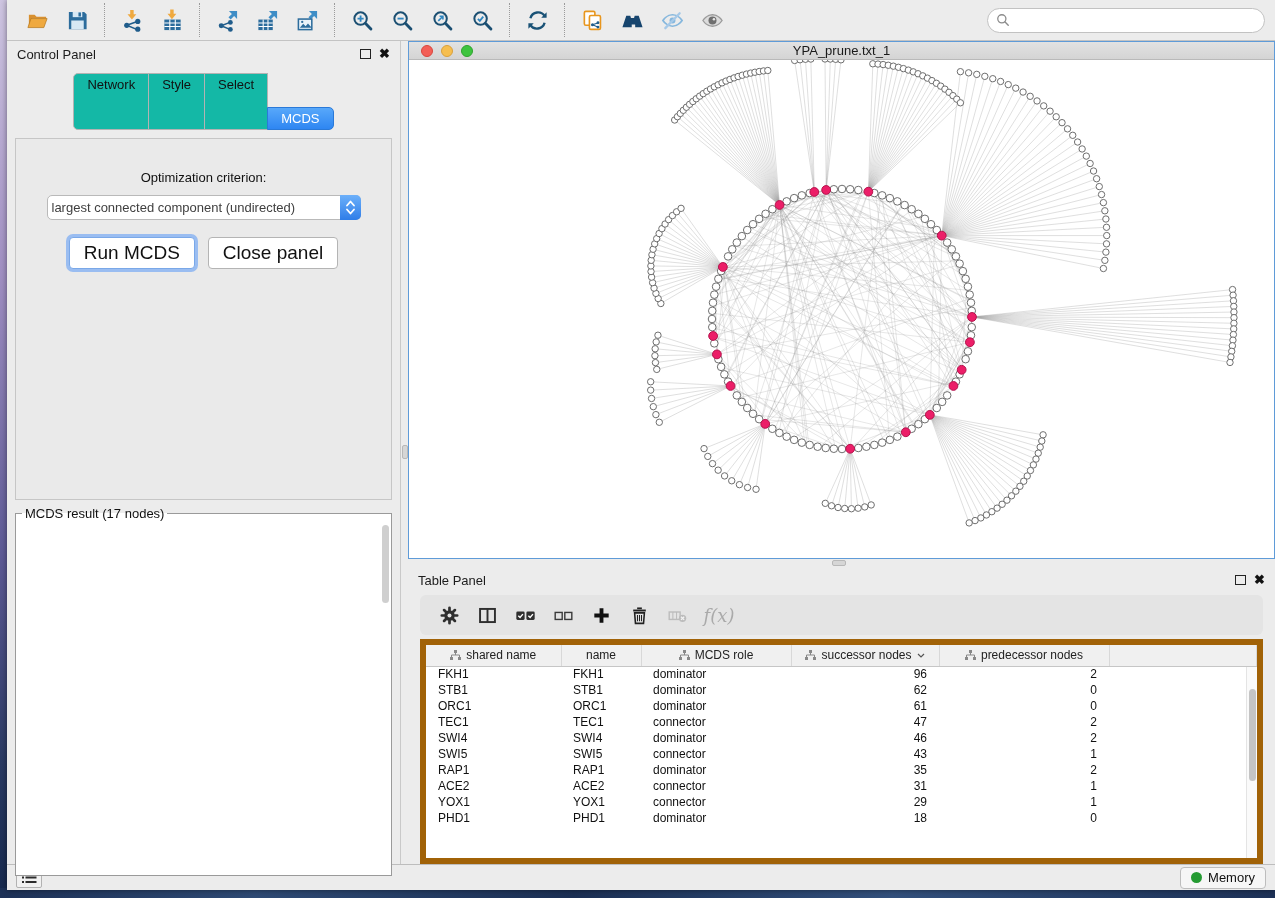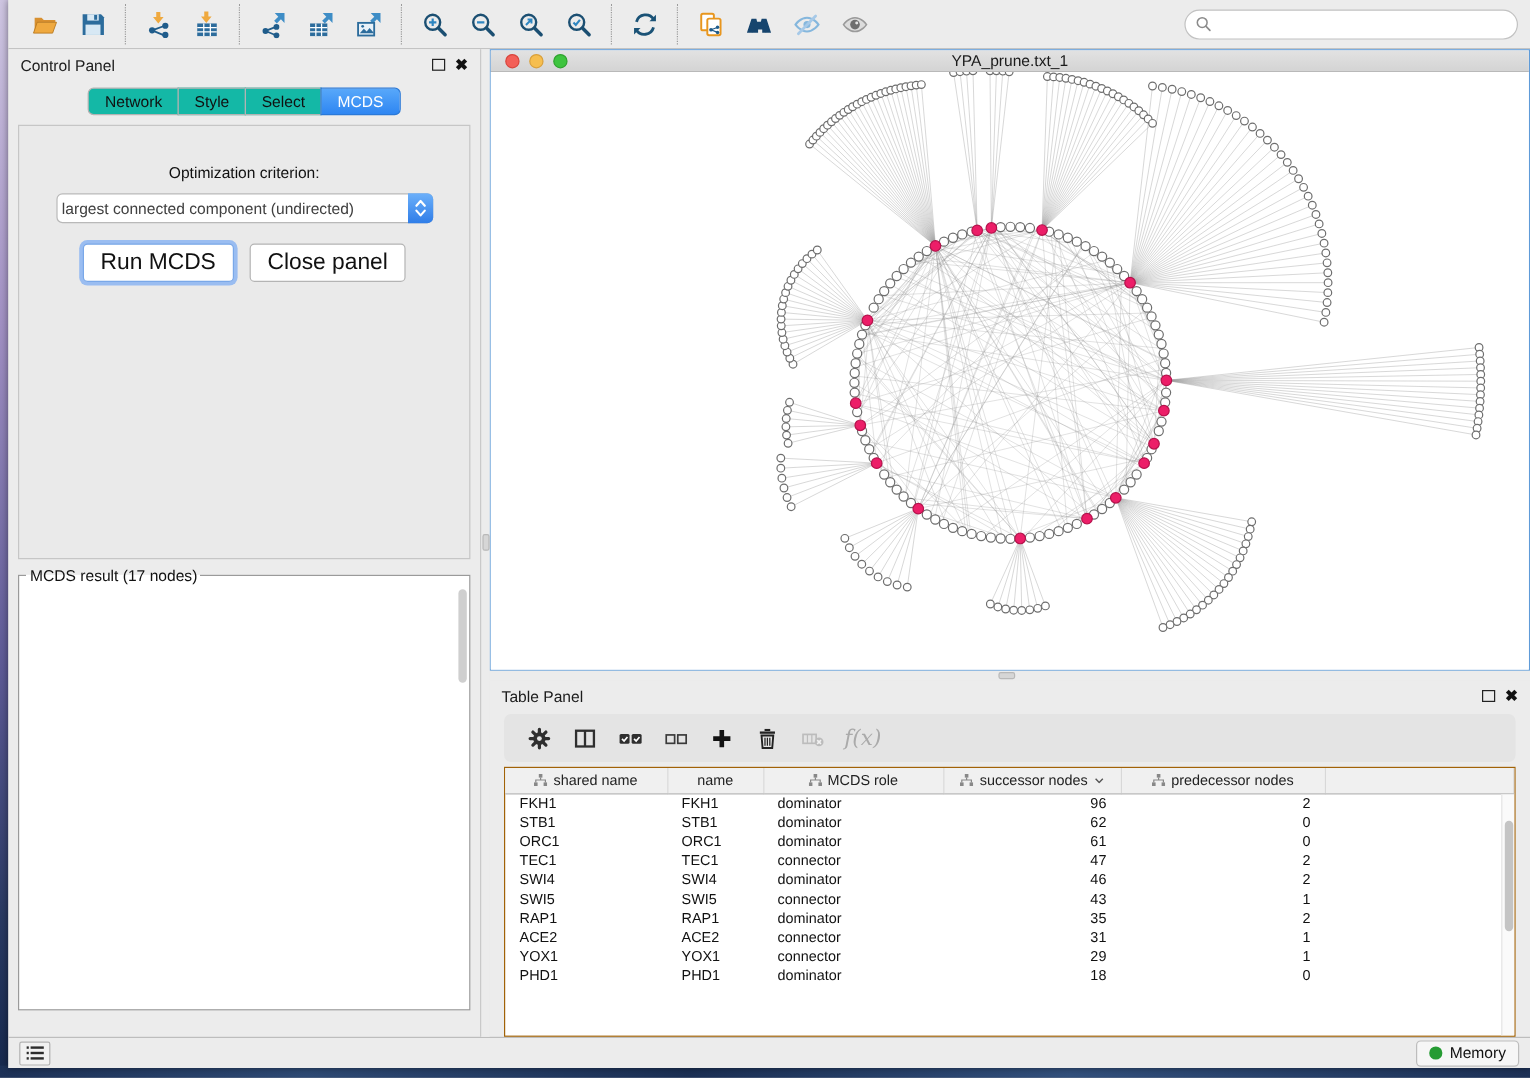--- a/index.html
+++ b/index.html
@@ -32,21 +32,21 @@
   .control-panel { width:393px; flex:none; background:#ececec; display:flex; flex-direction:column; }
   .panel-header { height:26px; display:flex; align-items:center; padding:0 10px; flex:none; }
   .panel-title { font-size:13px; color:#1c1c1c; }
   .win-btns { margin-left:auto; display:flex; align-items:center; gap:8px; }
   .float-btn { width:11px; height:10px; border:1.6px solid #222; background:transparent; display:inline-block; }
   .close-btn { font-size:13px; font-weight:bold; color:#111; line-height:10px; }
   .tab-row { display:flex; justify-content:center; padding:6px 0 8px; flex:none; }
   .seg { border:1px solid #b3b3b3; background:#14b8a6; color:#111; font-size:13px;
     padding:3px 13px; margin-left:-1px; position:relative; }
   .seg:first-child { border-radius:5px 0 0 5px; margin-left:0; }
-  .seg:last-child { border-radius:0 5px 5px 0; }
+  .seg:last-child { border-radius:0 5px 5px 0;margin-top:34px; }
   .seg.active { background:linear-gradient(#58a8fa,#2e86f2); border-color:#2a79d8; color:#fff; z-index:1; }
   .cp-box { margin:0 8px; border:1px solid #c6c6c6; background:#eaeaea; height:362px; flex:none;
     display:flex; flex-direction:column; align-items:center; padding-top:14px; }
   .opt-label { font-size:13px; color:#111; margin-bottom:10px;margin-top:17px; }
   .dropdown { width:314px; height:25px; background:#fff; border:1px solid #b9b9b9; border-radius:5px;
     display:flex; align-items:center; position:relative; }
   .dropdown .dd-text { flex:1; text-align:left; font-size:13px; color:#404040; padding-left:4px; }
   .dd-cap { width:21px; height:25px; margin:-1px -1px 0 0; border-radius:0 5px 5px 0;
     background:linear-gradient(#6cb0fa,#2f7de8); display:flex; align-items:center; justify-content:center; flex:none; }
   .btn-row { display:flex; gap:13px; margin-top:17px; }
@@ -85,21 +85,21 @@
   .net-canvas { flex:1; position:relative; overflow:hidden; background:#fff; }
   .net-canvas svg { position:absolute; left:0; top:0; }
 
   
   .table-panel { height:297px; flex:none; background:#ececec; display:flex; flex-direction:column; }
   .tp-toolbar { height:40px; margin:2px 12px 4px; flex:none; background:#e4e4e4; border-radius:6px;
     display:flex; align-items:center; padding:0 10px; }
   .tp-btn { width:38px; height:30px; display:flex; align-items:center; justify-content:center; border:none; background:transparent; }
   .tp-btn svg { width:21px; height:21px; }
   .fx-label { font-family:"DejaVu Serif", serif; font-style:italic; font-size:18px; color:#aaa; }
-  .table-wrap { flex:1; min-height:0; margin:0 12px; background:#fff; border:1px solid #a16207;
+  .table-wrap { flex:1; min-height:0; margin:0 12px; background:#fff; border:6px solid #a16207;
     position:relative; overflow:hidden; }
   table { border-collapse:collapse; width:100%; table-layout:fixed; }
   thead th { background:#f0f0f0; border-bottom:1px solid #c6c6c6; border-right:1px solid #d8d8d8;
     font-weight:normal; font-size:12px; color:#222; height:21px; padding:0 6px; white-space:nowrap; overflow:hidden; }
   thead th .th-inner { display:flex; align-items:center; justify-content:center; gap:5px; }
   tbody td { font-size:12px; color:#111; height:16px; padding:0 12px; white-space:nowrap; overflow:hidden; }
   tbody td.num { text-align:right; }
   .tbl-scrollbar { position:absolute; top:22px; right:0; bottom:0; width:11px; background:#fafafa; border-left:1px solid #e4e4e4; }
   .tbl-thumb { position:absolute; top:22px; left:2px; width:7px; height:92px; background:#c4c4c4; border-radius:4px; }
   .tp-tabs { height:34px; flex:none; display:flex; justify-content:center; align-items:center; }

